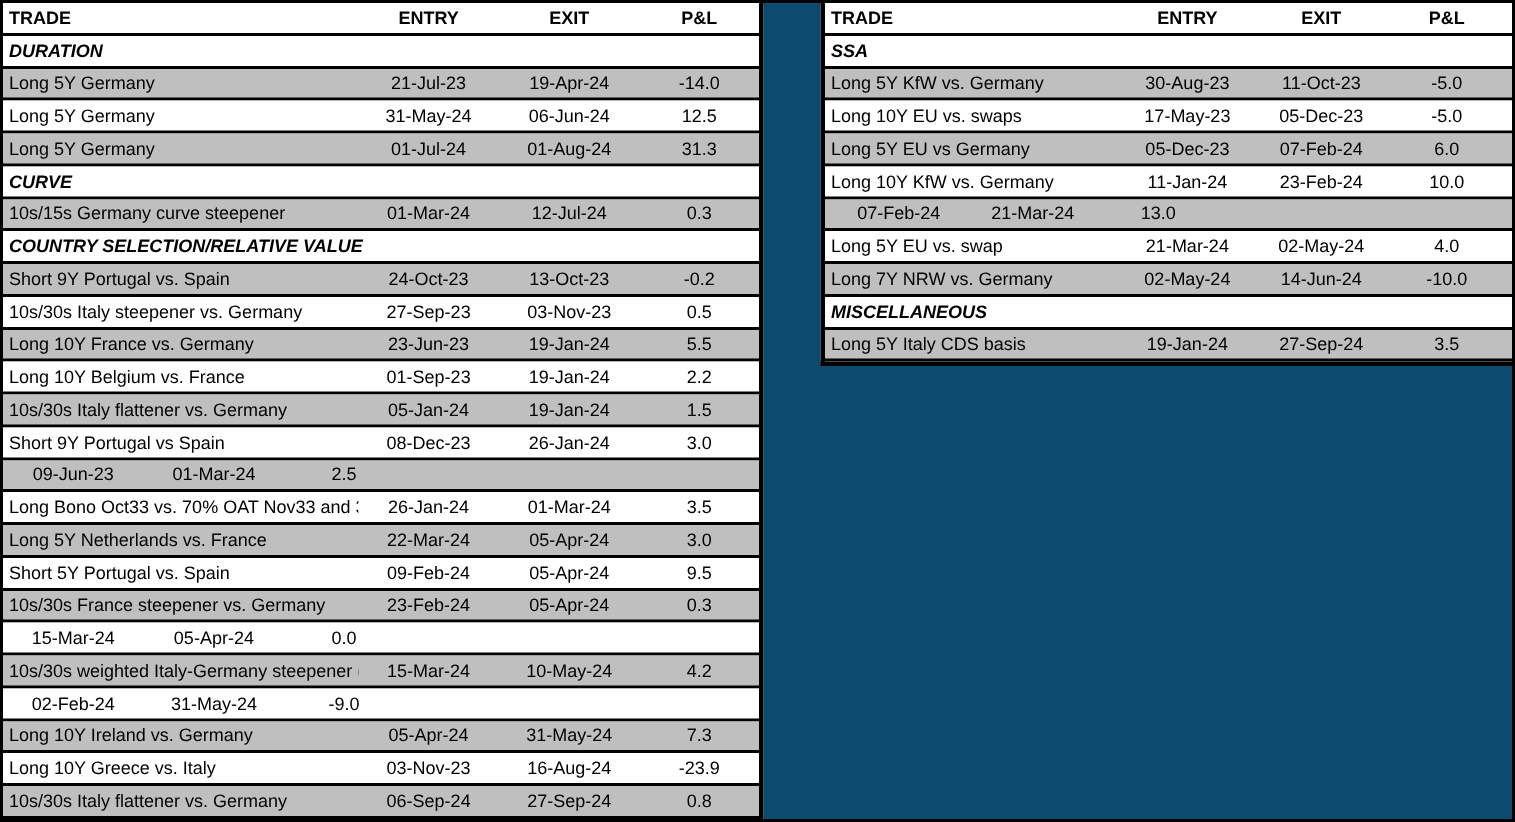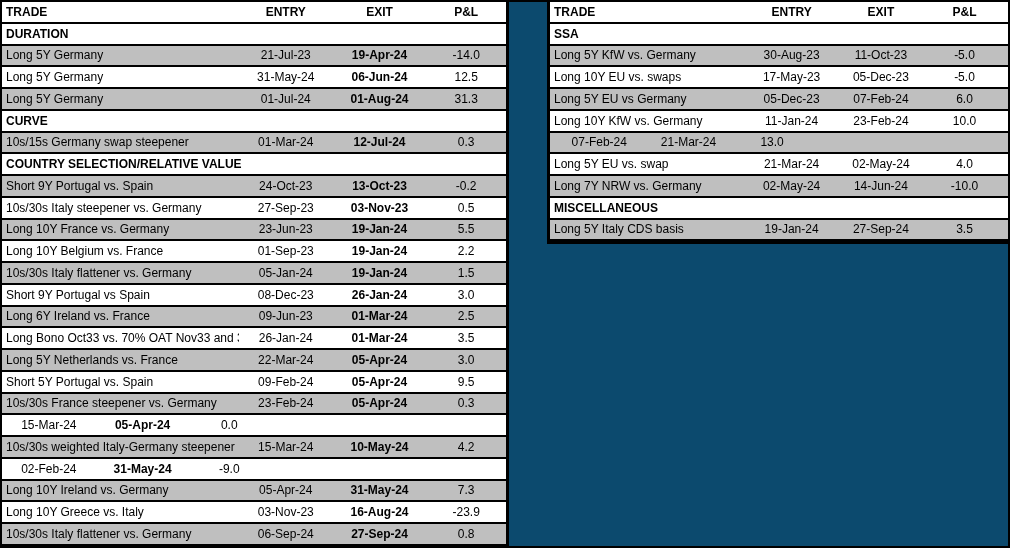--- a/index.html
+++ b/index.html
@@ -30,25 +30,25 @@
 
   .cell {
     display: flex;
     align-items: center;
     overflow: hidden;
     white-space: nowrap;
     line-height: 1;
   }
   .c-trade { padding-left: 4px; }
   .c-num   { justify-content: center; text-align: center; }
-  .c-full  { width: 100%; padding-left: 4px; }
+  .c-full  { width: 100%; padding-left: 4px; font-style: italic; }
 
   .tbl-left  .c-trade { width: 47%; }
   .tbl-left  .c-entry { width: 18.6%; }
-  .tbl-left  .c-exit  { width: 18.6%; font-weight: bold; }
+  .tbl-left  .c-exit  { width: 18.6%; }
   .tbl-left  .c-pnl   { width: 15.8%; }
 
   .tbl-right .c-trade { width: 42%; }
   .tbl-right .c-entry { width: 21.5%; }
   .tbl-right .c-exit  { width: 17.5%; }
   .tbl-right .c-pnl   { width: 19%; }
 </style>
 </head>
 <body>
 
@@ -78,21 +78,21 @@
       <div class="t-row data shaded">
         <div class="cell c-trade">Long 5Y Germany</div>
         <div class="cell c-entry c-num">01-Jul-24</div>
         <div class="cell c-exit c-num">01-Aug-24</div>
         <div class="cell c-pnl c-num">31.3</div>
       </div>
       <div class="t-row sect">
         <div class="cell c-full">CURVE</div>
       </div>
       <div class="t-row data shaded">
-        <div class="cell c-trade">10s/15s Germany swap steepener</div>
+        <div class="cell c-trade">10s/15s Germany curve steepener</div>
         <div class="cell c-entry c-num">01-Mar-24</div>
         <div class="cell c-exit c-num">12-Jul-24</div>
         <div class="cell c-pnl c-num">0.3</div>
       </div>
       <div class="t-row sect">
         <div class="cell c-full">COUNTRY SELECTION/RELATIVE VALUE</div>
       </div>
       <div class="t-row data shaded">
         <div class="cell c-trade">Short 9Y Portugal vs. Spain</div>
         <div class="cell c-entry c-num">24-Oct-23</div>
@@ -123,21 +123,20 @@
         <div class="cell c-exit c-num">19-Jan-24</div>
         <div class="cell c-pnl c-num">1.5</div>
       </div>
       <div class="t-row data">
         <div class="cell c-trade">Short 9Y Portugal vs Spain</div>
         <div class="cell c-entry c-num">08-Dec-23</div>
         <div class="cell c-exit c-num">26-Jan-24</div>
         <div class="cell c-pnl c-num">3.0</div>
       </div>
       <div class="t-row data shaded">
-        <div class="cell c-trade">Long 6Y Ireland vs. France</div>
         <div class="cell c-entry c-num">09-Jun-23</div>
         <div class="cell c-exit c-num">01-Mar-24</div>
         <div class="cell c-pnl c-num">2.5</div>
       </div>
       <div class="t-row data">
         <div class="cell c-trade">Long Bono Oct33 vs. 70% OAT Nov33 and 30%</div>
         <div class="cell c-entry c-num">26-Jan-24</div>
         <div class="cell c-exit c-num">01-Mar-24</div>
         <div class="cell c-pnl c-num">3.5</div>
       </div>

